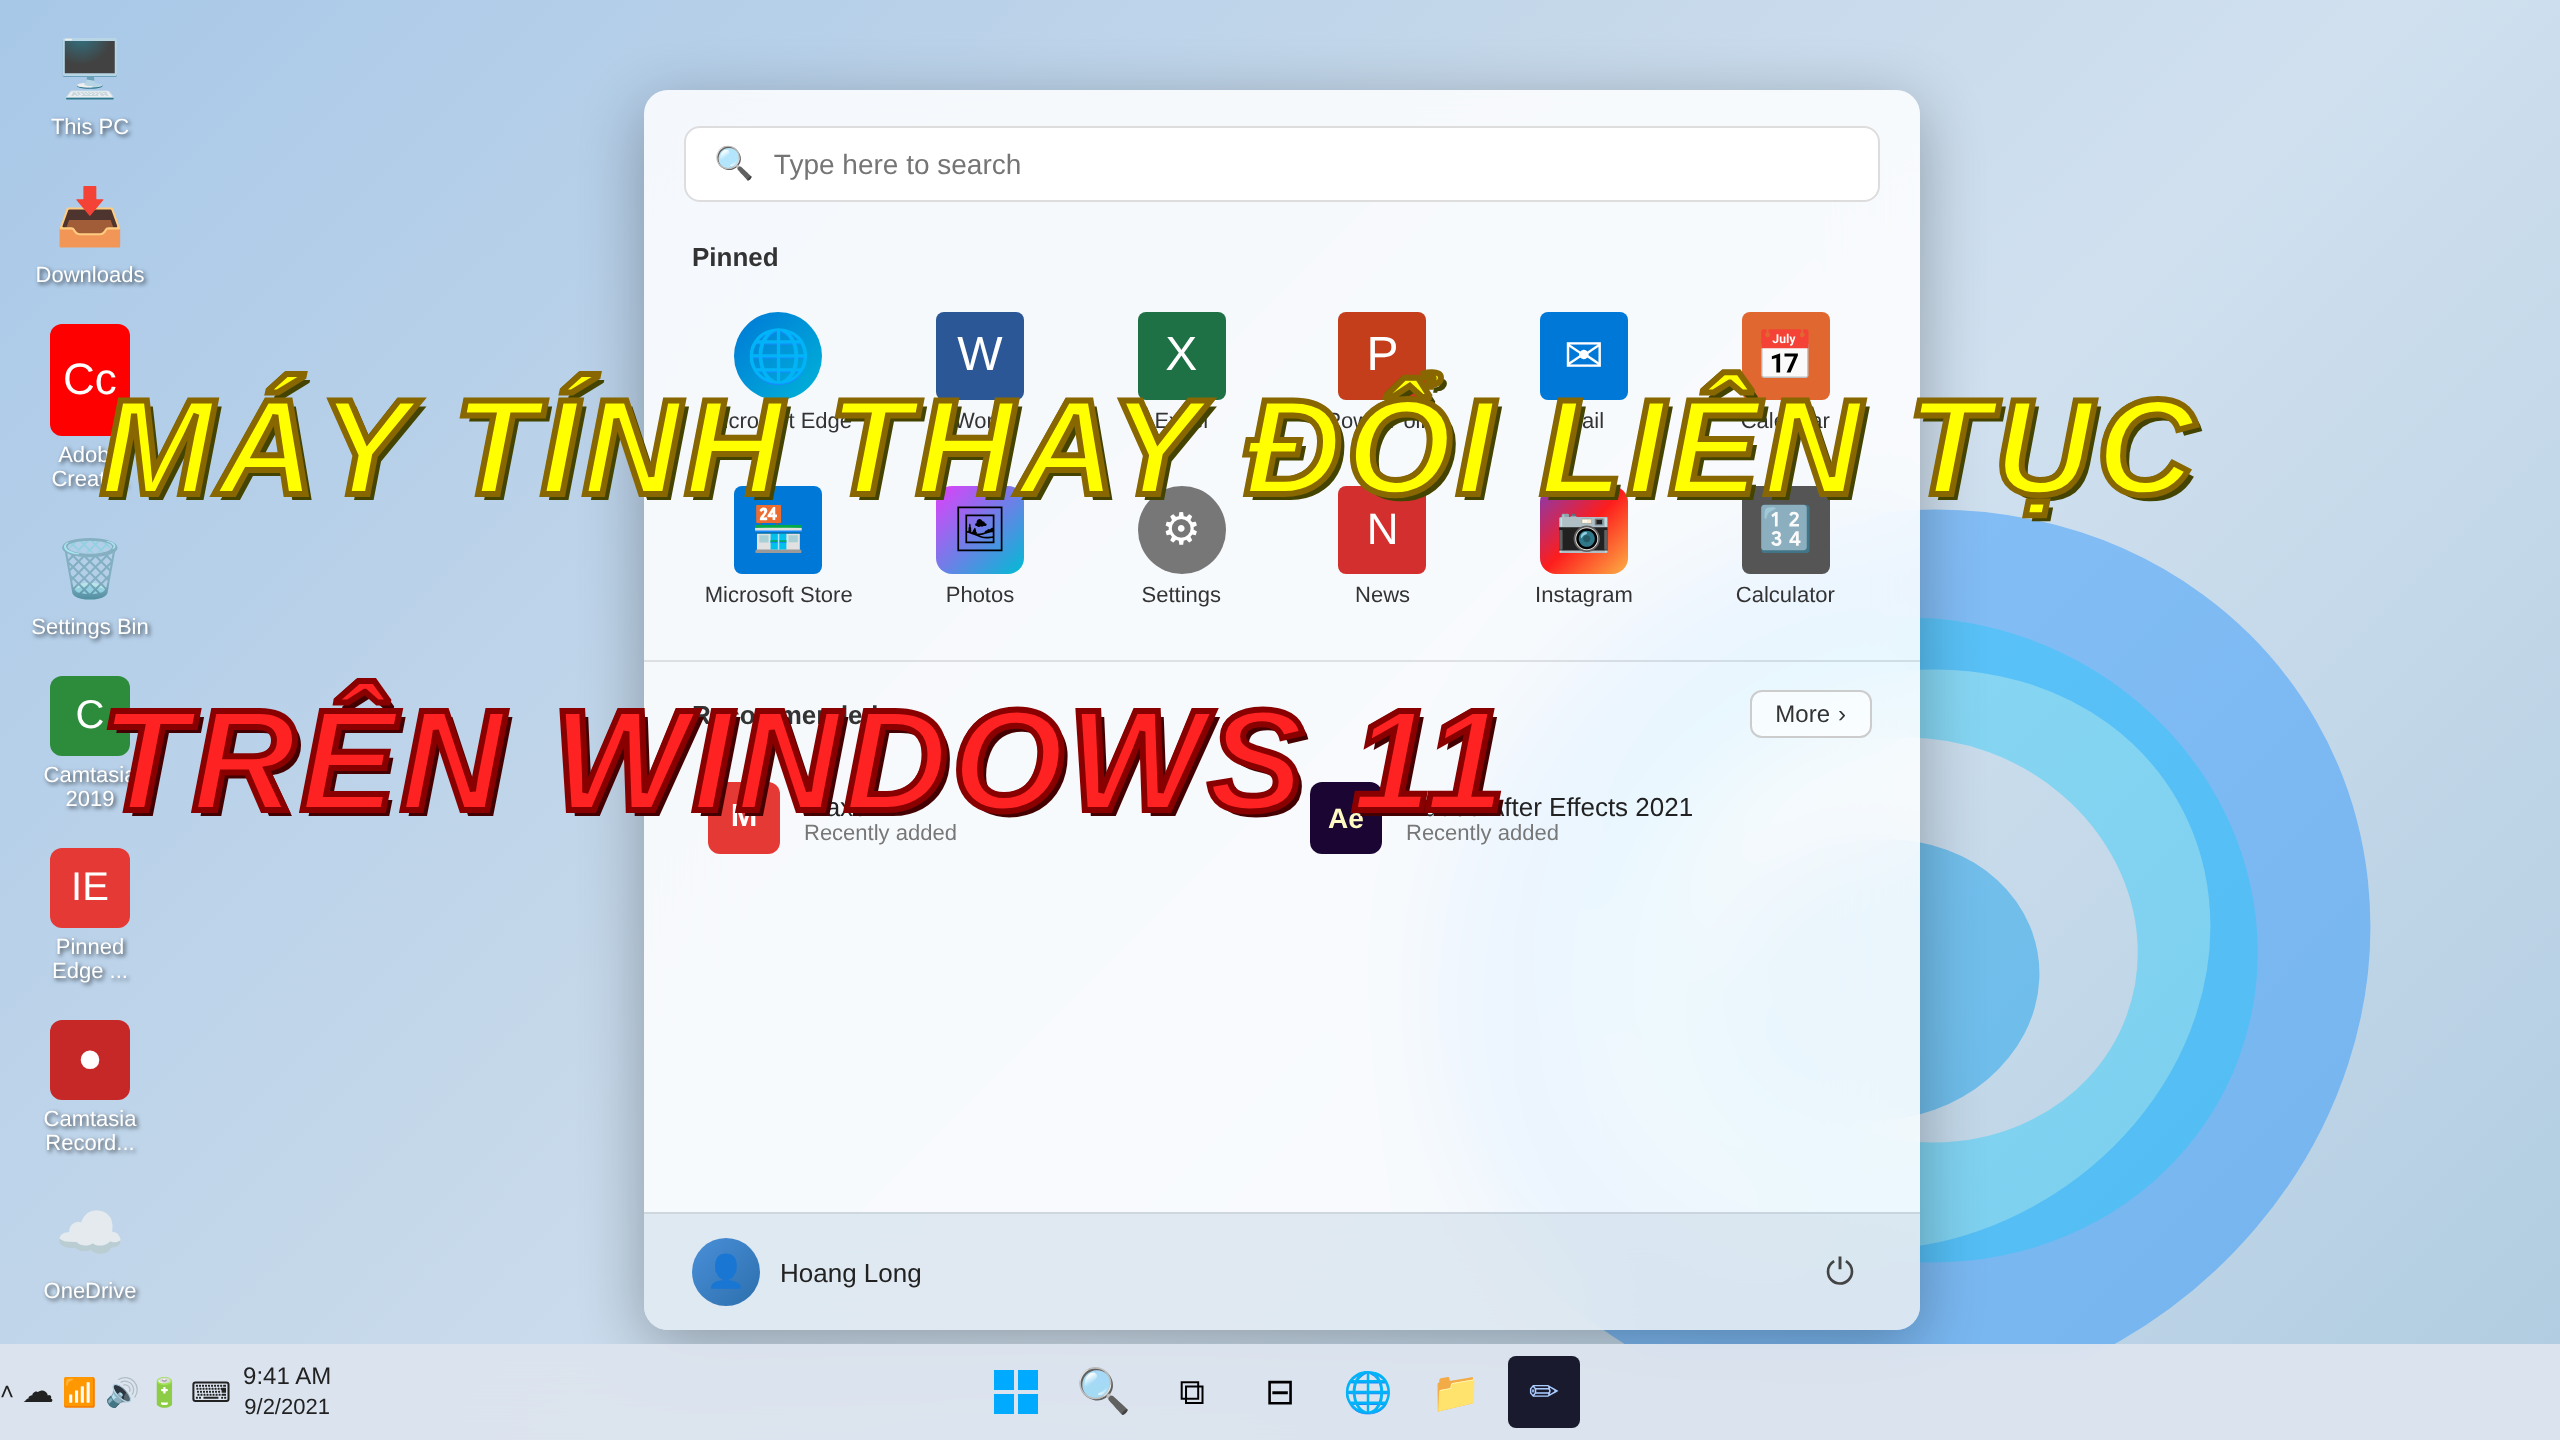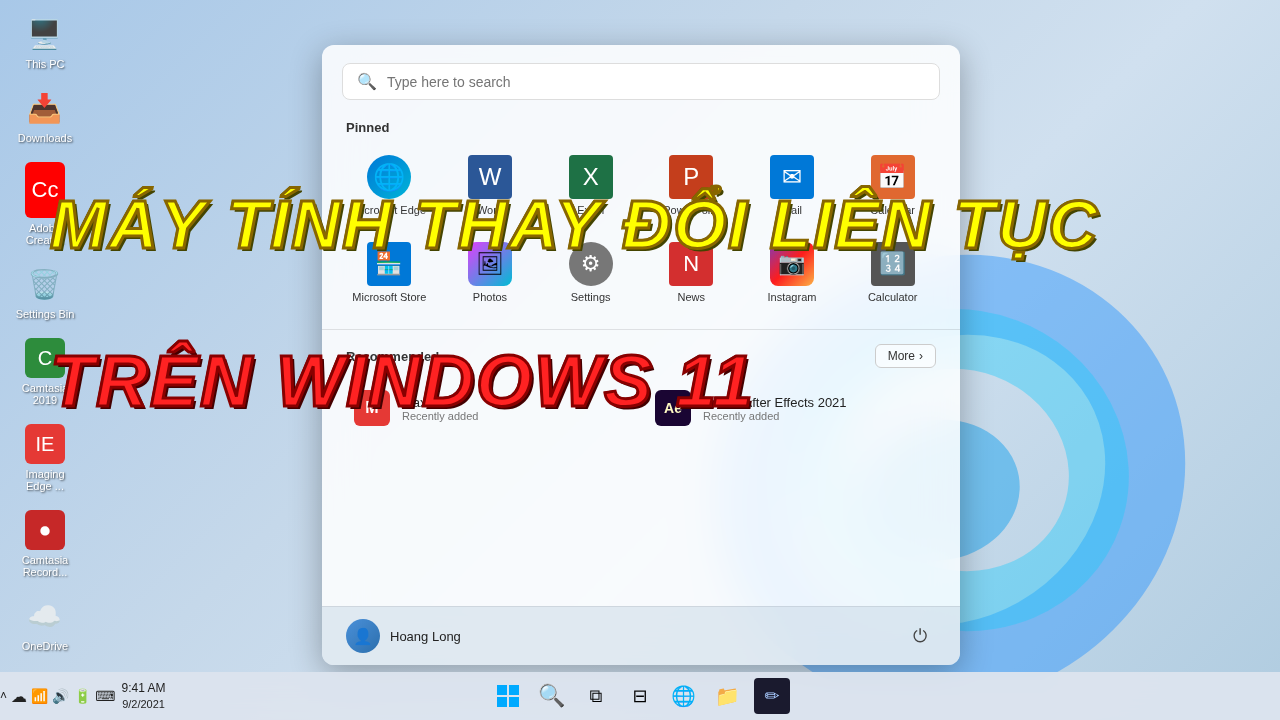--- a/index.html
+++ b/index.html
@@ -418,21 +418,21 @@
     <div class="desktop-icon">
       <div class="icon-img">🗑️</div>
       <span class="icon-label">Settings Bin</span>
     </div>
     <div class="desktop-icon">
       <div class="icon-img" style="font-size:20px;background:#2d8c3c;border-radius:6px;color:white;width:40px;height:40px;display:flex;align-items:center;justify-content:center;">C</div>
       <span class="icon-label">Camtasia 2019</span>
     </div>
     <div class="desktop-icon">
       <div class="icon-img" style="font-size:20px;background:#e53935;border-radius:6px;color:white;width:40px;height:40px;display:flex;align-items:center;justify-content:center;">IE</div>
-      <span class="icon-label">Imaging Edge ...</span>
+      <span class="icon-label">Pinned Edge ...</span>
     </div>
     <div class="desktop-icon">
       <div class="icon-img" style="font-size:20px;background:#c62828;border-radius:6px;color:white;width:40px;height:40px;display:flex;align-items:center;justify-content:center;">⏺</div>
       <span class="icon-label">Camtasia Record...</span>
     </div>
     <div class="desktop-icon">
       <div class="icon-img">☁️</div>
       <span class="icon-label">OneDrive</span>
     </div>
   </div>

